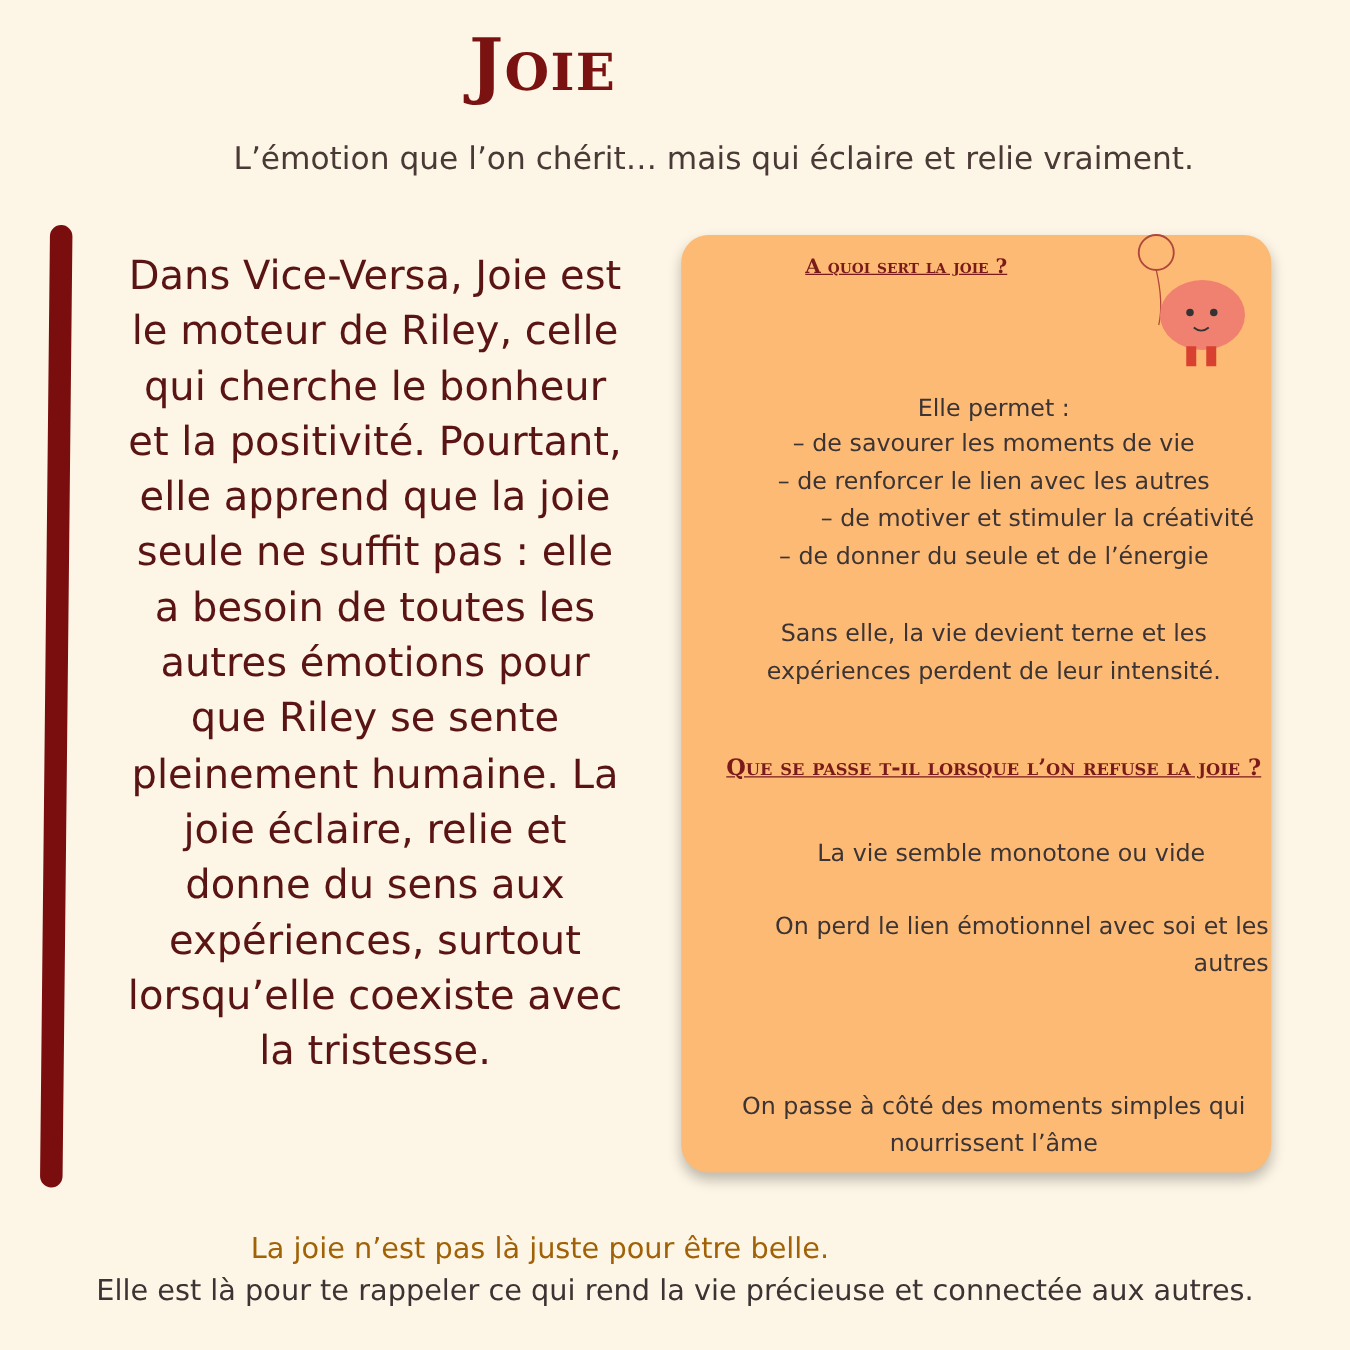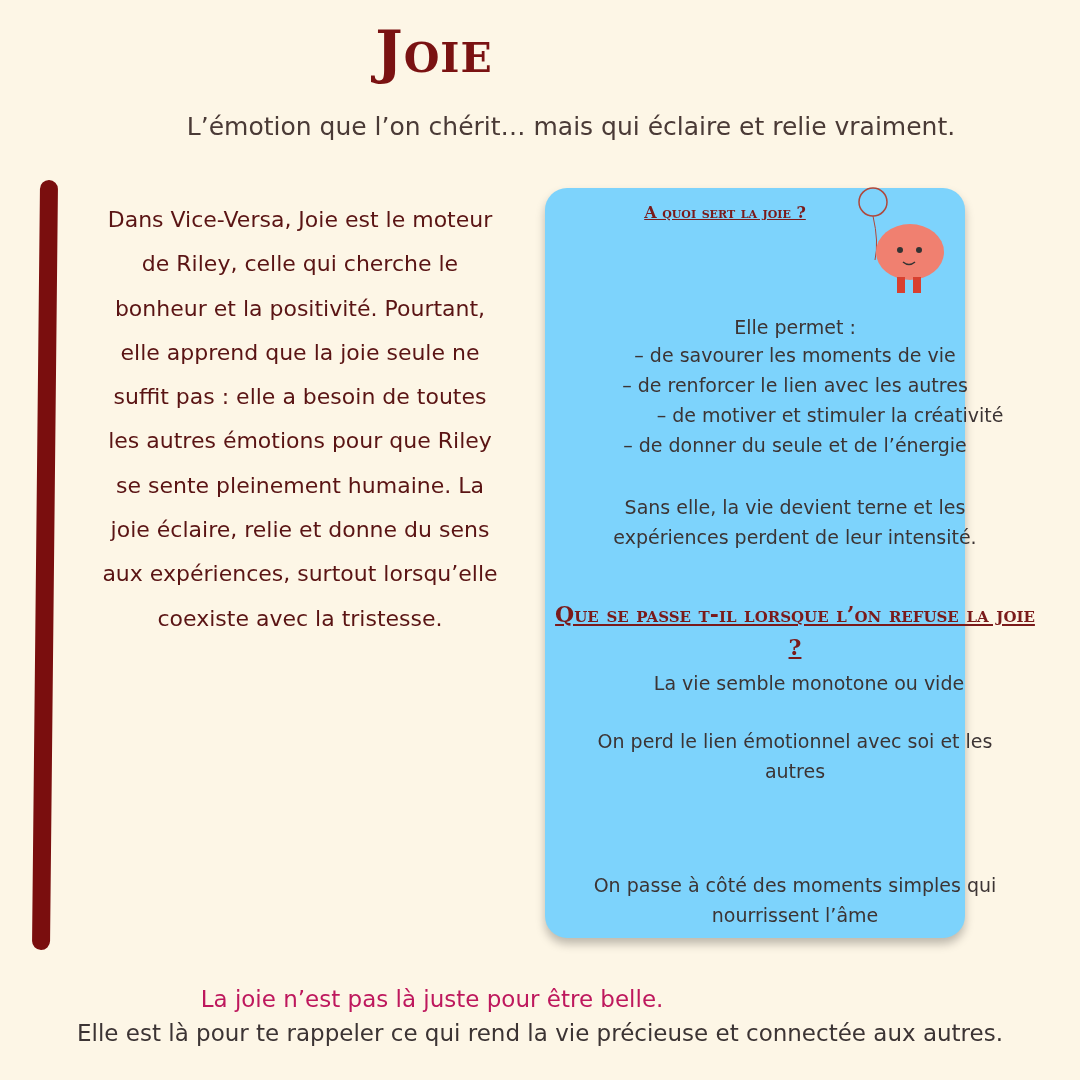--- a/index.html
+++ b/index.html
@@ -1,25 +1,25 @@
 <!DOCTYPE html>
 <html><head>
 <meta charset="utf-8">
 <style>
   html, body { margin:0; padding:0; }
   body { width:1080px; height:1080px; background:#fdf6e6; position:relative; overflow:hidden; font-family:"DejaVu Sans", sans-serif; }
   .title { position:absolute; top:18px; left:0; width:868px; text-align:center; font-family:"DejaVu Serif", serif; font-weight:bold; font-size:58px; color:#7a1212; font-variant:small-caps; letter-spacing:1px; }
   .subtitle { position:absolute; top:112px; left:0; width:1080px; text-align:center; font-size:25px; color:#4a3a36;padding-left:31px; }
   .bar { position:absolute; left:36px; top:180px; width:18px; height:770px; background:#7a0e0e; border-radius:9px; transform:rotate(0.6deg); }
-  .left-text { position:absolute; left:100px; top:198px; width:400px; text-align:center; font-size:22px; line-height:44.3px; color:#5a1414; }
-  .card { position:absolute; left:545px; top:188px; width:420px; height:750px; background:#7dd3fc; border-radius:22px; box-shadow:0 6px 10px rgba(0,0,0,0.25); }
+  .left-text { position:absolute; left:100px; top:198px; width:400px; text-align:center; font-size:32px; line-height:44.3px; color:#5a1414; }
+  .card { position:absolute; left:545px; top:188px; width:472px; height:750px; background:#fdba74; border-radius:22px; box-shadow:0 6px 10px rgba(0,0,0,0.25); }
   .card-h { font-family:"DejaVu Serif", serif; font-weight:bold; color:#7a1a1a; text-decoration:underline; font-variant:small-caps; text-align:center; }
   .h1 { position:absolute; top:15px; left:0; width:360px; font-size:16px; }
   .card-p { position:absolute; left:0; width:500px; text-align:center; color:#3c3434; font-size:19px; line-height:30px; }
-  .h2 { position:absolute; top:410px; left:0; width:500px; font-size:22px; line-height:33px; }
+  .h2 { position:absolute; top:410px; left:0; width:500px; font-size:18px; line-height:33px; }
   .brain { position:absolute; right:10px; top:-6px; width:110px; height:120px; }
 </style>
 </head>
 <body>
 
 <div class="title">Joie</div>
 <div class="subtitle">L’émotion que l’on chérit… mais qui éclaire et relie vraiment.</div>
 
 <div class="bar"></div>
 <div class="left-text">Dans Vice-Versa, Joie est le moteur de Riley, celle qui cherche le bonheur et la positivité. Pourtant, elle apprend que la joie seule ne suffit pas : elle a besoin de toutes les autres émotions pour que Riley se sente pleinement humaine. La joie éclaire, relie et donne du sens aux expériences, surtout lorsqu’elle coexiste avec la tristesse.</div>
@@ -37,18 +37,18 @@
       <rect x="68" y="95" width="8" height="16" fill="#d84030"></rect>
   </svg>
   <div class="card-p" style="top:124px;">Elle permet :</div>
   <div class="card-p" style="top:152px;">– de savourer les moments de vie</div>
   <div class="card-p" style="top:182px;">– de renforcer le lien avec les autres</div>
   <div class="card-p" style="top:212px;margin-left:35px;">– de motiver et stimuler la créativité</div>
   <div class="card-p" style="top:242px;">– de donner du seule et de l’énergie</div>
   <div class="card-p" style="top:304px;left:40px;width:420px;">Sans elle, la vie devient terne et les expériences perdent de leur intensité.</div>
   <div class="card-h h2">Que se passe t-il lorsque l’on refuse la joie ?</div>
   <div class="card-p" style="top:480px;padding-left:14px;">La vie semble monotone ou vide</div>
-  <div class="card-p" style="top:538px;left:30px;width:440px;">On perd le lien émotionnel avec soi et les autres</div>
+  <div class="card-p" style="top:538px;left:30px;width:440px;text-align:right;">On perd le lien émotionnel avec soi et les autres</div>
   <div class="card-p" style="top:682px;left:30px;width:440px;">On passe à côté des moments simples qui nourrissent l’âme</div>
 </div>
 
-<div style="position:absolute;top:986px;left:0;width:864px;text-align:center;font-size:23px;color:#be185d;">La joie n’est pas là juste pour être belle.</div>
+<div style="position:absolute;top:986px;left:0;width:864px;text-align:center;font-size:23px;color:#a16207;">La joie n’est pas là juste pour être belle.</div>
 <div style="position:absolute;top:1020px;left:0;width:1080px;text-align:center;font-size:23px;color:#3c3434;">Elle est là pour te rappeler ce qui rend la vie précieuse et connectée aux autres.</div>
 
 </body></html>

